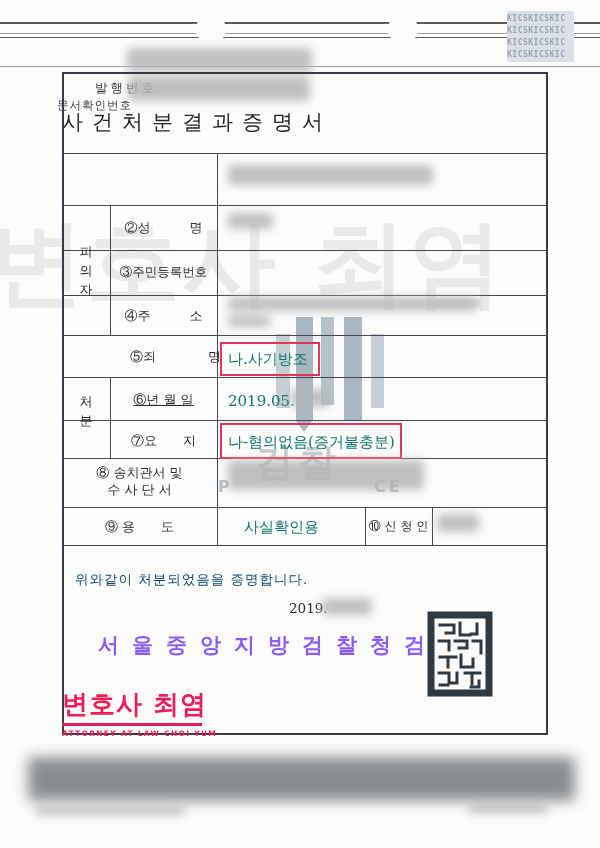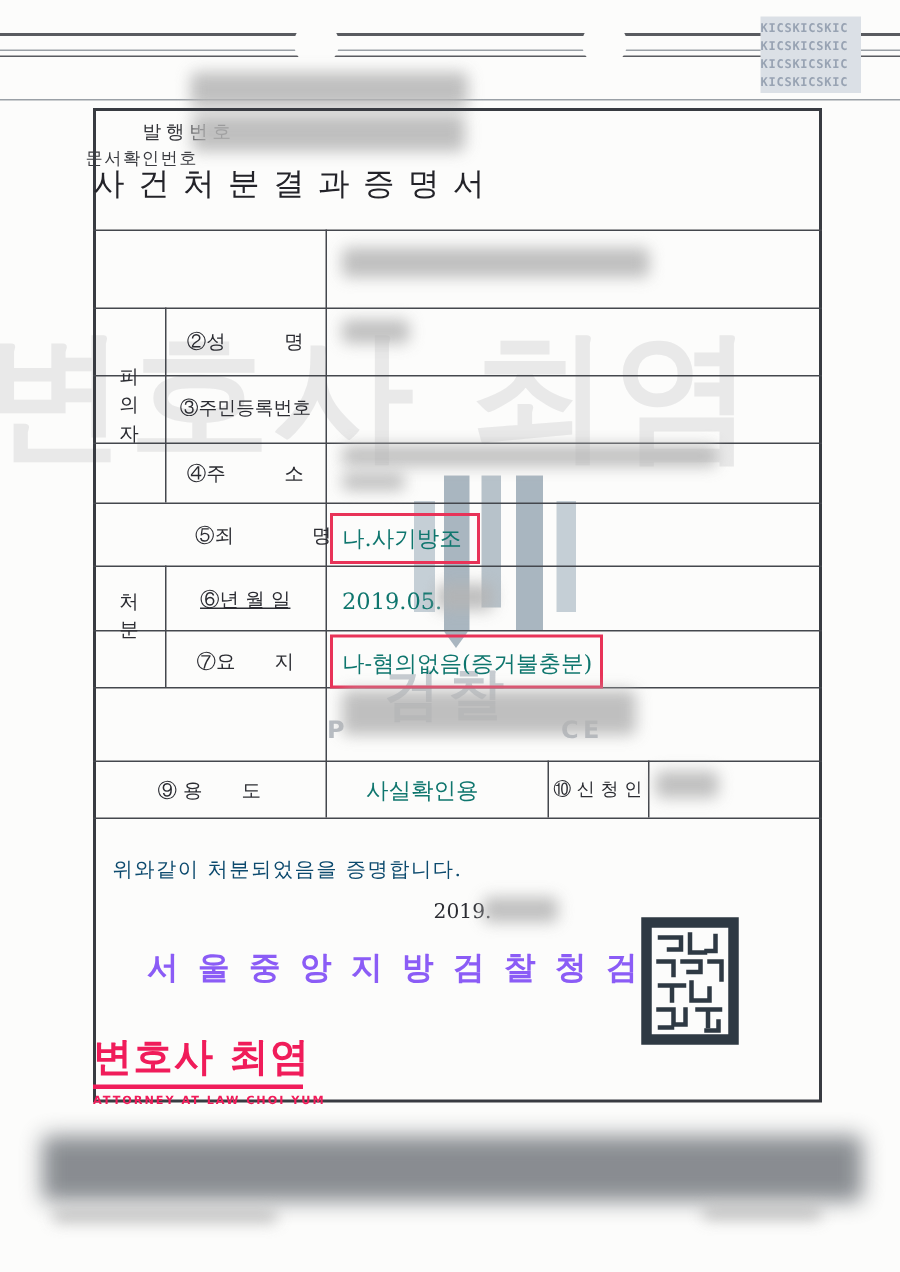--- a/index.html
+++ b/index.html
@@ -152,20 +152,24 @@
   <div class="vert" style="left:78px;top:392px;">처분</div>
   <div class="lbl" style="left:110px;top:391px;width:107px;text-decoration:underline;">⑥년 월 일</div>
   <div class="val" style="left:228px;top:392px;">2019.05.</div>
   <div class="blur" style="left:291px;top:389px;width:38px;height:18px;"></div>
   <div class="lbl" style="left:110px;top:432px;width:107px;">⑦요　　지</div>
   <div class="val" style="left:228px;top:433px;">나-혐의없음(증거불충분)</div>
 
   <div class="hibox" style="left:220px;top:342px;width:96px;height:30px;"></div>
   <div class="hibox" style="left:220px;top:423px;width:178px;height:32px;"></div>
 
+  <div class="lbl" style="left:62px;top:464px;width:155px;line-height:17px;">
+    <div>⑧ 송치관서 및</div>
+    <div>수 사 단 서</div>
+  </div>
   <div class="blur" style="left:228px;top:460px;width:196px;height:30px;"></div>
 
   <div class="lbl" style="left:62px;top:518px;width:155px;">⑨ 용　　도</div>
   <div class="val" style="left:244px;top:518px;">사실확인용</div>
   <div class="lbl" style="left:365px;top:518px;width:67px;font-size:12px;">⑩ 신 청 인</div>
   <div class="blur" style="left:437px;top:514px;width:42px;height:18px;"></div>
 
   <div class="certify">위와같이 처분되었음을 증명합니다.</div>
   <div class="f-date">2019.</div>
   <div class="blur" style="left:322px;top:598px;width:50px;height:17px;"></div>

